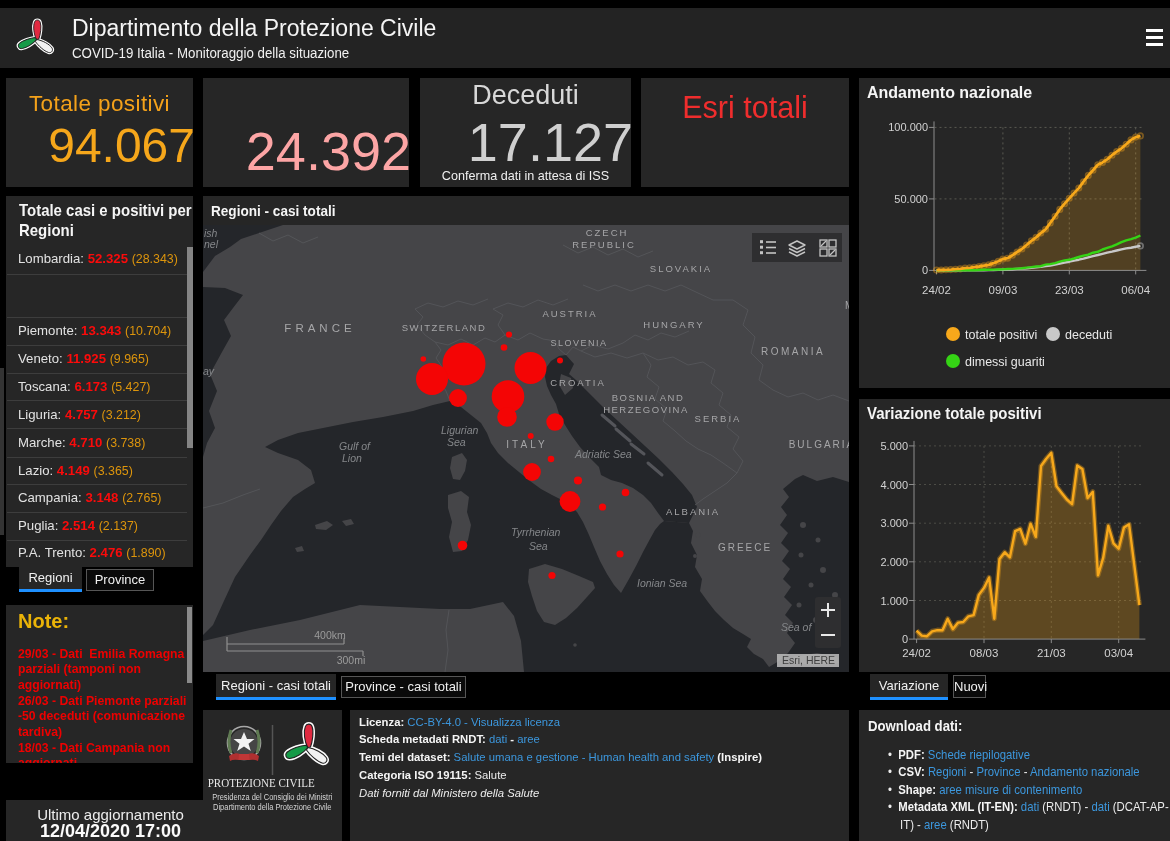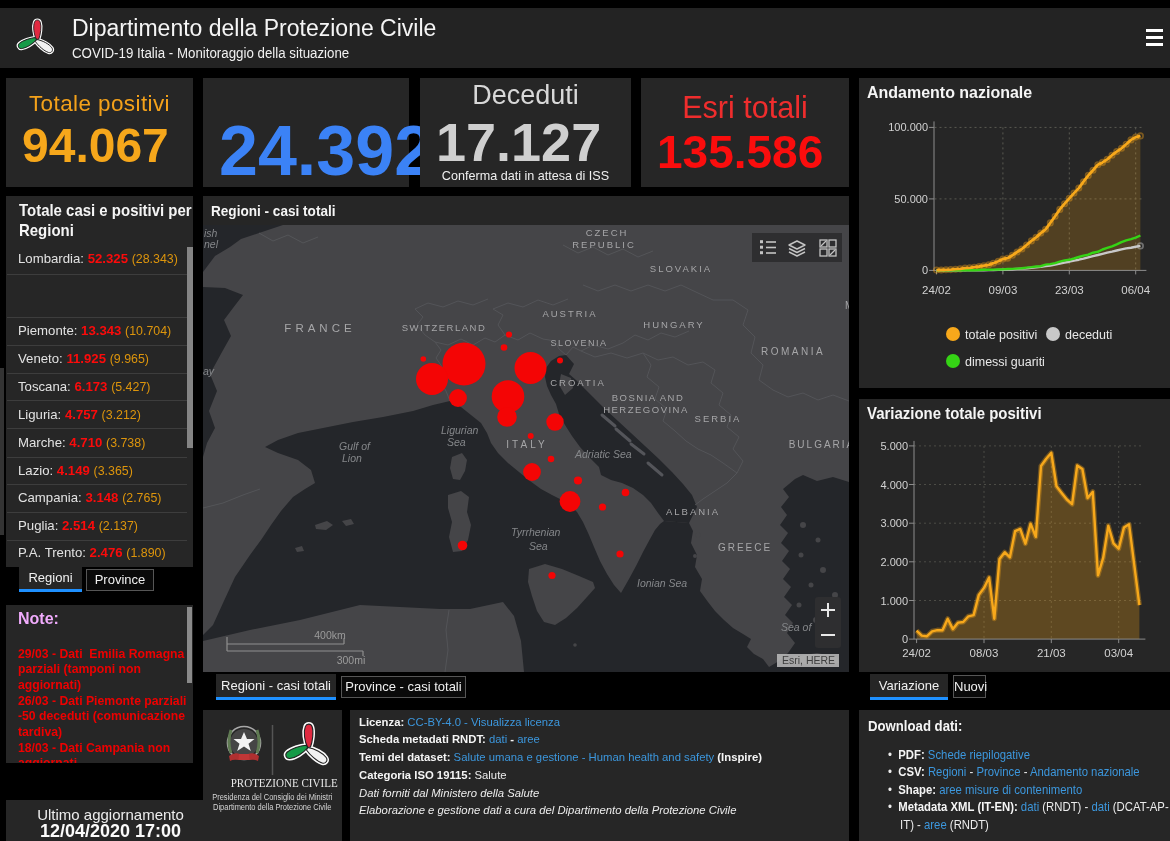--- a/index.html
+++ b/index.html
@@ -1,21 +1,21 @@
 <!DOCTYPE html>
 <html><head><meta charset="utf-8">
 <style>
 html,body{margin:0;padding:0;background:#000;width:1170px;height:841px;overflow:hidden;
   font-family:"Liberation Sans",sans-serif;-webkit-font-smoothing:antialiased}
 *{box-sizing:border-box}
 .abs{position:absolute}
 .panel{position:absolute;background:#262626}
 .hdr{position:absolute;left:0;top:8px;width:1170px;height:60px;background:#232323}
 .statlabel{position:absolute;left:0;width:100%;text-align:center;font-weight:400;white-space:nowrap}
-.statnum{position:absolute;left:16px;width:100%;text-align:left;font-weight:700;white-space:nowrap}
+.statnum{position:absolute;left:2px;width:100%;text-align:right;font-weight:400;white-space:nowrap}
 .sqz{display:inline-block;transform:scaleX(0.9);transform-origin:center}
 .sqzl{display:inline-block;transform:scaleX(0.9);transform-origin:left center;white-space:nowrap}
 .tab{position:absolute;font-size:13px;color:#f0f0f0;text-align:center;white-space:nowrap}
 .tab-on{background:#262626;border-bottom:3px solid #1e90ff}
 .tab-off{background:#0a0a0a;border:1px solid #565656}
 .blue{color:#3c97dd;text-decoration:none}
 .row-sep{position:absolute;left:1px;right:6px;height:1px;background:#3d3d3d}
 .regrow{position:absolute;left:12px;font-size:13.2px;color:#e2e2e2;white-space:nowrap;line-height:16.5px}
 .regrow b{color:#fb0b0b;font-weight:700}
 .regrow i{color:#dd950c;font-style:normal;font-size:12.4px}
@@ -49,30 +49,29 @@
   <div style="height:2.5px;background:#fff;margin-bottom:4.5px"></div>
   <div style="height:2.5px;background:#fff;margin-bottom:4.5px"></div>
   <div style="height:2.5px;background:#fff"></div>
 </div>
 
 <div class="panel" style="left:6px;top:78px;width:187px;height:109px">
   <div class="statlabel" style="top:14.5px;font-size:22.5px;line-height:22.5px;letter-spacing:0.4px;color:#f3a11a">Totale positivi</div>
   <div class="statnum" style="top:44.4px;font-size:48px;line-height:48px;color:#f6a71b">94.067</div>
 </div>
 <div class="panel" style="left:203px;top:78px;width:206px;height:109px">
-  <div class="statnum" style="top:45.8px;font-size:70px;line-height:54px;color:#3b82f6">24.392</div>
+  <div class="statnum" style="top:45.8px;font-size:54px;line-height:54px;color:#fca5a5">24.392</div>
 </div>
 <div class="panel" style="left:420px;top:78px;width:211px;height:109px">
   <div class="statlabel" style="top:4.1px;font-size:27px;line-height:27px;color:#d8d8d8">Deceduti</div>
   <div class="statnum" style="top:37.3px;font-size:54px;line-height:54px;color:#cfcfcf">17.127</div>
   <div class="statlabel" style="top:92.2px;font-size:12.6px;line-height:12.6px;color:#efefef">Conferma dati in attesa di ISS</div>
 </div>
 <div class="panel" style="left:641px;top:78px;width:208px;height:109px">
   <div class="statlabel" style="top:14.2px;font-size:30.5px;line-height:30.5px;color:#ef2d2d">Esri totali</div>
-  <div class="statnum" style="top:50.5px;font-size:46px;line-height:46px;color:#fb0d0d">135.586</div>
 </div>
 
 <div class="panel" style="left:6px;top:196px;width:187px;height:371px;overflow:hidden">
   <div style="position:absolute;left:13px;top:5px;width:200px;font-size:17px;line-height:20px;font-weight:700;color:#f5f5f5;transform:scaleX(0.88);transform-origin:left top">Totale casi e positivi per Regioni</div>
   <div class="regrow" style="top:55px">Lombardia: <b>52.325</b> <i>(28.343)</i></div>
   <div class="row-sep" style="top:77.8px"></div>
   <div class="row-sep" style="top:120.7px"></div>
   <div class="regrow" style="top:127.2px">Piemonte: <b>13.343</b> <i>(10.704)</i></div>
   <div class="row-sep" style="top:149px"></div>
   <div class="regrow" style="top:155.2px">Veneto: <b>11.925</b> <i>(9.965)</i></div>
@@ -92,21 +91,21 @@
   <div class="regrow" style="top:349.2px">P.A. Trento: <b>2.476</b> <i>(1.890)</i></div>
   <div style="position:absolute;right:0px;top:51px;width:6px;height:201px;background:#848484"></div>
 </div>
 
 <div class="abs" style="left:0;top:368px;width:4px;height:167px;background:#333"></div>
 
 <div class="tab tab-on" style="left:19px;top:567px;width:63px;height:25px;line-height:22px">Regioni</div>
 <div class="tab tab-off" style="left:86px;top:569px;width:68px;height:22px;line-height:20px">Province</div>
 
 <div class="panel" style="left:6px;top:605px;width:187px;height:158px;overflow:hidden">
-  <div style="position:absolute;left:12px;top:5px;font-size:16px;font-weight:700;color:#f0abfc">Note:</div>
+  <div style="position:absolute;left:12px;top:5px;font-size:20px;font-weight:700;color:#eab308">Note:</div>
   <div class="redline" style="position:absolute;left:12px;top:40.5px;white-space:nowrap;transform:scaleX(0.94);transform-origin:left top">29/03 - Dati&nbsp; Emilia Romagna<br>parziali (tamponi non<br>aggiornati)<br>26/03 - Dati Piemonte parziali<br>-50 deceduti (comunicazione<br>tardiva)<br>18/03 - Dati Campania non<br>aggiornati</div>
   <div style="position:absolute;right:1px;top:2px;width:5px;height:76px;background:#8a8a8a"></div>
 </div>
 
 <div class="panel" style="left:6px;top:800px;width:209px;height:69px">
   <div style="position:absolute;top:6.8px;left:0;width:100%;text-align:center;font-size:15px;line-height:15px;color:#ededed">Ultimo aggiornamento</div>
   <div style="position:absolute;top:21.7px;left:0;width:100%;text-align:center;font-size:18px;line-height:18px;font-weight:700;color:#fbfbfb">12/04/2020 17:00</div>
 </div>
 
 <div class="panel" style="left:203px;top:196px;width:646px;height:476px">
@@ -423,32 +422,31 @@
         <use href="#arm" transform="rotate(128 23.5 22.5)"></use>
         <use href="#arm" transform="rotate(248 23.5 22.5)"></use>
       </g>
       <g stroke="#222" stroke-width="0.9">
         <use href="#arm" transform="rotate(3 23.5 22.5)" fill="#e02940"></use>
         <use href="#arm" transform="rotate(128 23.5 22.5)" fill="#f2f2f2"></use>
         <use href="#arm" transform="rotate(248 23.5 22.5)" fill="#159a47"></use>
       </g>
     </g>
   </svg>
-  <div style="position:absolute;left:0;top:66px;width:100%;text-align:right;font-family:'Liberation Serif',serif;font-size:12px;white-space:nowrap;color:#e8e8e8"><span class="sqz" style="transform:scaleX(0.92)">PROTEZIONE CIVILE</span></div>
+  <div style="position:absolute;left:0;top:66px;width:100%;text-align:left;font-family:'Liberation Serif',serif;font-size:12px;white-space:nowrap;color:#e8e8e8"><span class="sqz" style="transform:scaleX(0.92)">PROTEZIONE CIVILE</span></div>
   <div style="position:absolute;left:0;top:82px;width:100%;text-align:center;font-size:8.5px;color:#d5d5d5;line-height:10px;white-space:nowrap"><span class="sqz" style="transform:scaleX(0.88)">Presidenza del Consiglio dei Ministri<br>Dipartimento della Protezione Civile</span></div>
 </div>
 
 <div class="panel" style="left:350px;top:710px;width:499px;height:131px">
   <div class="lic" style="position:absolute;left:9px;top:3.5px">
     <b>Licenza:</b> <span class="blue">CC-BY-4.0</span> <span class="blue">- Visualizza licenza</span><br>
     <b>Scheda metadati RNDT:</b> <span class="blue">dati</span> <b>-</b> <span class="blue">aree</span><br>
     <b>Temi del dataset:</b> <span class="blue">Salute umana e gestione - Human health and safety</span> <b>(Inspire)</b><br>
     <b>Categoria ISO 19115:</b> Salute<br>
     <i>Dati forniti dal Ministero della Salute</i><br>
-    <i>Elaborazione e gestione dati a cura del Dipartimento della Protezione Civile</i>
   </div>
 </div>
 
 <div class="panel" style="left:859px;top:710px;width:311px;height:131px">
   <div style="position:absolute;left:9px;top:8px;font-size:15.5px;line-height:15.5px;font-weight:700;color:#f5f5f5;transform:scaleX(0.85);transform-origin:left top">Download dati:</div>
   <div class="dl" style="position:absolute;left:29px;top:36.5px;width:290px;transform:scaleX(0.93);transform-origin:left top;white-space:nowrap">
     <div>•&nbsp;&nbsp;<b>PDF:</b> <span class="blue">Schede riepilogative</span></div>
     <div>•&nbsp;&nbsp;<b>CSV:</b> <span class="blue">Regioni</span> - <span class="blue">Province</span> - <span class="blue">Andamento nazionale</span></div>
     <div>•&nbsp;&nbsp;<b>Shape:</b> <span class="blue">aree misure di contenimento</span></div>
     <div>•&nbsp;&nbsp;<b>Metadata XML (IT-EN):</b> <span class="blue">dati</span> (RNDT) - <span class="blue">dati</span> (DCAT-AP-</div>

